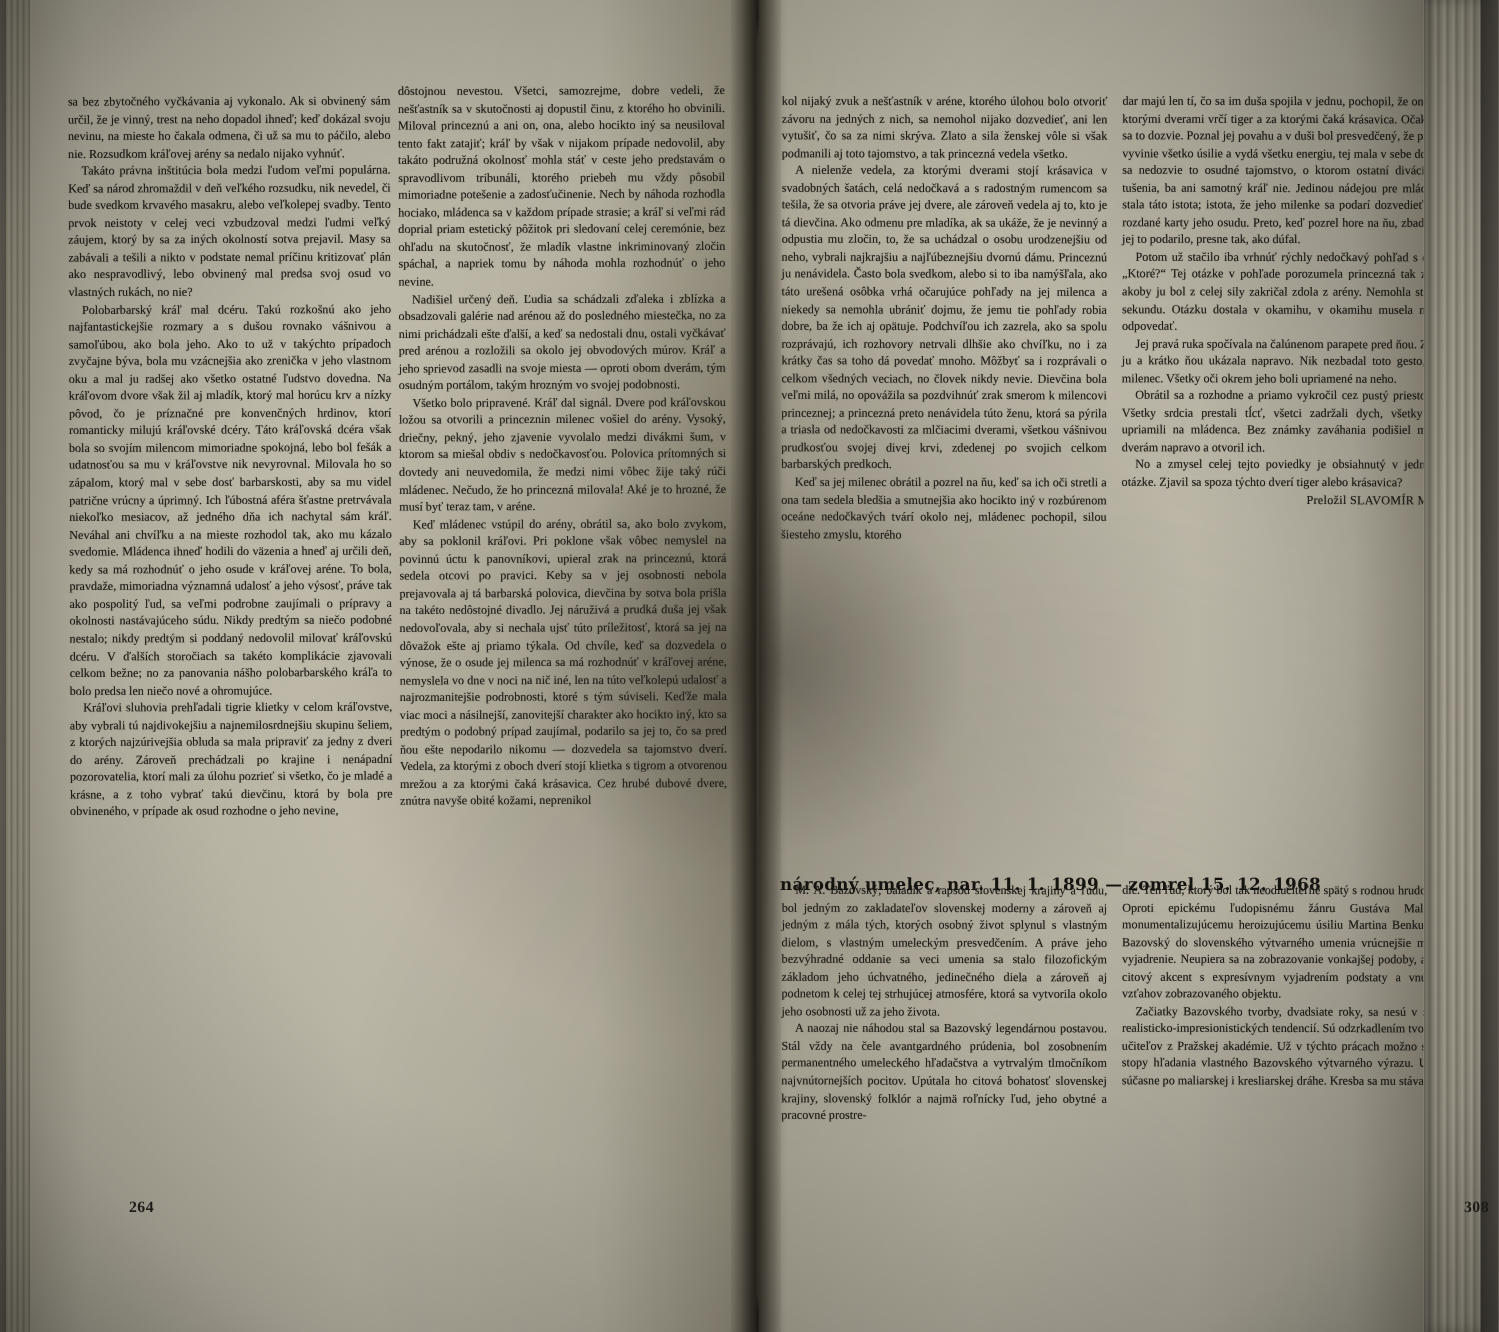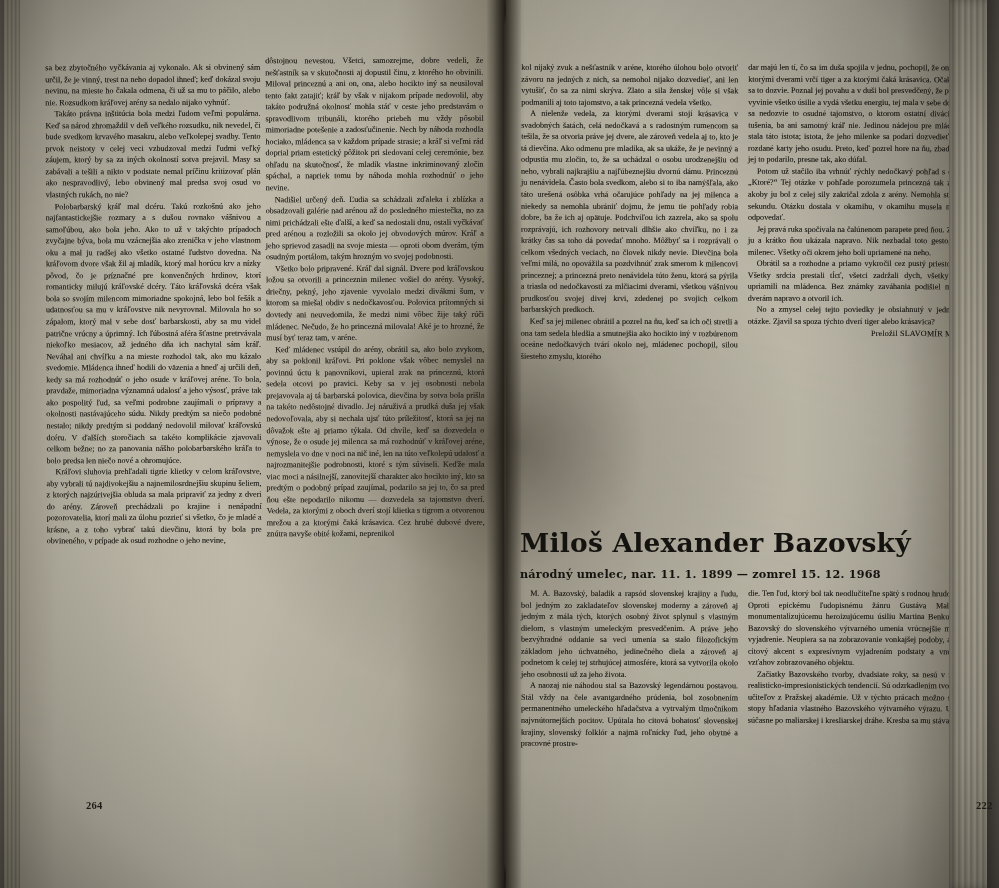--- a/index.html
+++ b/index.html
@@ -103,21 +103,21 @@
     font-family:"DejaVu Serif", serif;
     font-weight:bold;
     color:#15130f;
     letter-spacing:.2px;
   }
   #artist-name{
     left:520px;top:528px;width:460px;
     font-size:26.5px;line-height:30px;
   }
   #artist-dates{
-    left:520px;top:567px;width:460px;
+    left:520px;top:582px;width:460px;
     font-size:11.2px;line-height:14px;font-weight:bold;
   }
   .translator{
     text-align:right;font-style:normal;display:block;
     text-indent:0;margin-top:1px;letter-spacing:.2px;
   }
 
   
   #l-col1{left:46px;  top:62px;  width:215px; }
   #l-col2{left:266px; top:55px;  width:218px; }
@@ -166,31 +166,30 @@
 
   <div class="col" id="r-col2-top">
     <p class="noind">dar majú len tí, čo sa im duša spojila v jednu, pochopil, že ona vie, za ktorými dverami vrčí tiger a za ktorými čaká krásavica. Očakával, že sa to dozvie. Poznal jej povahu a v duši bol presvedčený, že princezná vyvinie všetko úsilie a vydá všetku energiu, tej mala v sebe dosť, kým sa nedozvie to osudné tajomstvo, o ktorom ostatní diváci nemali tušenia, ba ani samotný kráľ nie. Jedinou nádejou pre mládenca sa stala táto istota; istota, že jeho milenke sa podarí dozvedieť, ako sú rozdané karty jeho osudu. Preto, keď pozrel hore na ňu, zbadal, že sa jej to podarilo, presne tak, ako dúfal.</p>
     <p>Potom už stačilo iba vrhnúť rýchly nedočkavý pohľad s otázkou: „Ktoré?“ Tej otázke v pohľade porozumela princezná tak zreteľne, akoby ju bol z celej sily zakričal zdola z arény. Nemohla stratiť ani sekundu. Otázku dostala v okamihu, v okamihu musela na ňu aj odpovedať.</p>
     <p>Jej pravá ruka spočívala na čalúnenom parapete pred ňou. Zodvihla ju a krátko ňou ukázala napravo. Nik nezbadal toto gesto, iba jej milenec. Všetky oči okrem jeho boli upriamené na neho.</p>
     <p>Obrátil sa a rozhodne a priamo vykročil cez pustý priestor arény. Všetky srdcia prestali tĺcť, všetci zadržali dych, všetky oči sa upriamili na mládenca. Bez známky zaváhania podišiel mladík k dverám napravo a otvoril ich.</p>
     <p>No a zmysel celej tejto poviedky je obsiahnutý v jednoduchej otázke. Zjavil sa spoza týchto dverí tiger alebo krásavica?</p>
     <p class="translator">Preložil SLAVOMÍR MAGÁL</p>
   </div>
 
-  <div class="headline" id="artist-name">Miloš Alexander Bazovský</div>
   <div class="headline" id="artist-dates">národný umelec, nar. 11. 1. 1899 — zomrel 15. 12. 1968</div>
 
   <div class="col" id="r-col1-bot">
     <p>M. A. Bazovský, baladik a rapsód slovenskej krajiny a ľudu, bol jedným zo zakladateľov slovenskej moderny a zároveň aj jedným z mála tých, ktorých osobný život splynul s vlastným dielom, s vlastným umeleckým presvedčením. A práve jeho bezvýhradné oddanie sa veci umenia sa stalo filozofickým základom jeho úchvatného, jedinečného diela a zároveň aj podnetom k celej tej strhujúcej atmosfére, ktorá sa vytvorila okolo jeho osobnosti už za jeho života.</p>
     <p>A naozaj nie náhodou stal sa Bazovský legendárnou postavou. Stál vždy na čele avantgardného prúdenia, bol zosobnením permanentného umeleckého hľadačstva a vytrvalým tlmočníkom najvnútornejších pocitov. Upútala ho citová bohatosť slovenskej krajiny, slovenský folklór a najmä roľnícky ľud, jeho obytné a pracovné prostre-</p>
   </div>
 
   <div class="col" id="r-col2-bot">
     <p class="noind">die. Ten ľud, ktorý bol tak neodlučiteľne spätý s rodnou hrudou zeme. Oproti epickému ľudopisnému žánru Gustáva Mallého a monumentalizujúcemu heroizujúcemu úsiliu Martina Benku prináša Bazovský do slovenského výtvarného umenia vrúcnejšie maliarske vyjadrenie. Neupiera sa na zobrazovanie vonkajšej podoby, ale spája citový akcent s expresívnym vyjadrením podstaty a vnútorných vzťahov zobrazovaného objektu.</p>
     <p>Začiatky Bazovského tvorby, dvadsiate roky, sa nesú v znamení realisticko-impresionistických tendencií. Sú odzrkadlením tvorby jeho učiteľov z Pražskej akadémie. Už v týchto prácach možno sledovať stopy hľadania vlastného Bazovského výtvarného výrazu. Uberá sa súčasne po maliarskej i kresliarskej dráhe. Kresba sa mu stáva</p>
   </div>
 
-  <div class="folio" id="r-folio" style="left:936px;top:800px;">222</div>
+  <div class="folio" id="r-folio" style="left:936px;top:800px;">308</div>
 
   <div id="gutter"></div>
   <div id="grain"></div>
   <div id="vignette"></div>
 </div>
 
 </body></html>

